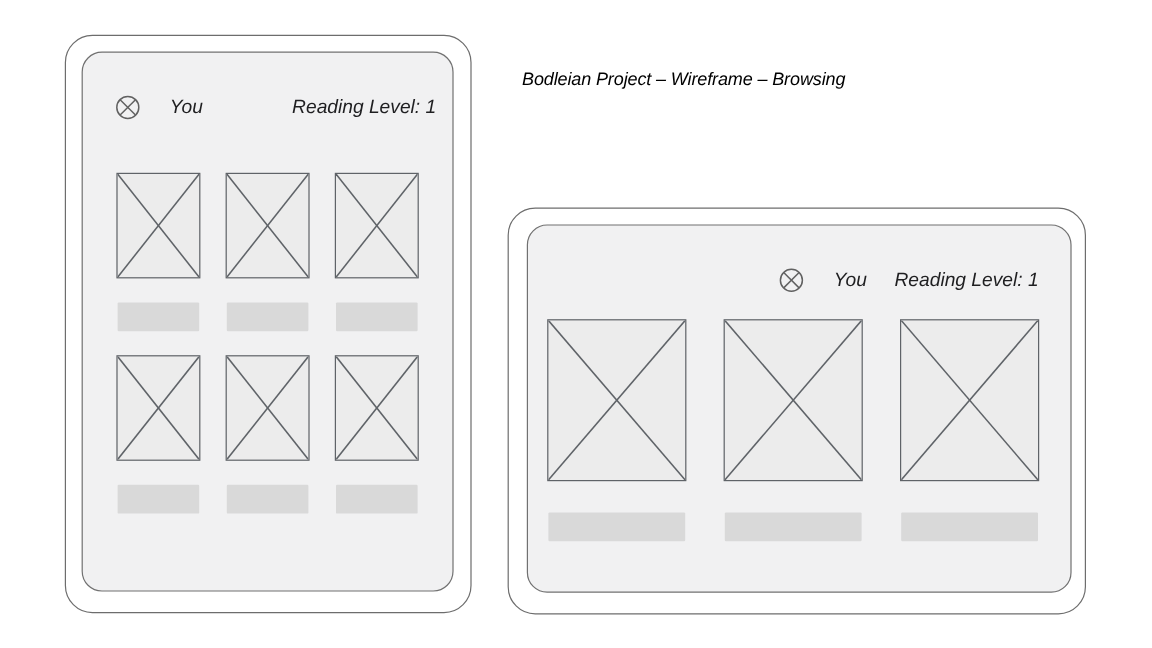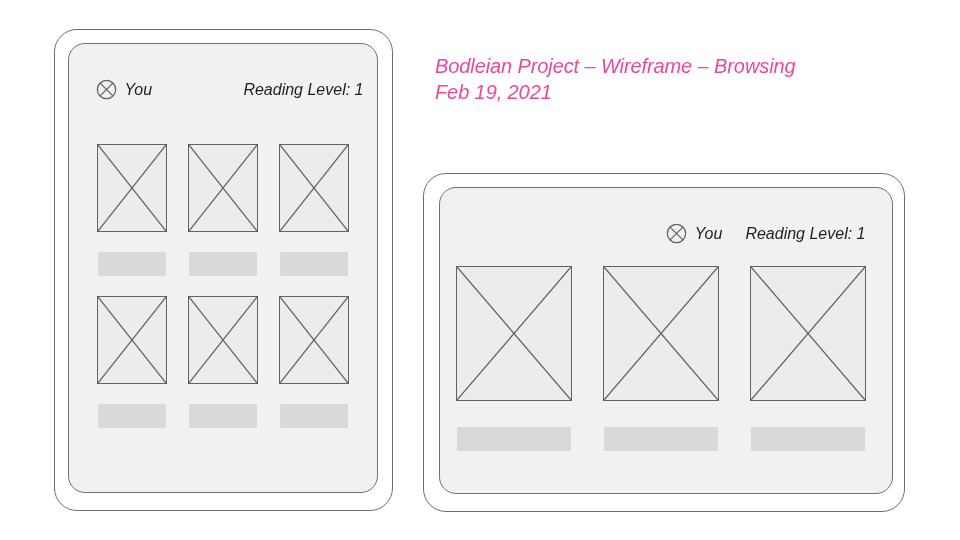--- a/index.html
+++ b/index.html
@@ -9,24 +9,24 @@
     font-family: "Liberation Sans", sans-serif;
     font-style: italic;
     color: #1d1d1f;
   }
 
   
   .annotation {
     position: absolute;
     left: 435px;
     top: 54px;
-    font-size: 20px;
+    font-size: 15px;
     line-height: 25.5px;
     letter-spacing: -0.1px;
-    color: #ec4899;
+    color: #000000;
   }
 
   
   .device {
     position: absolute;
     background: #ffffff;
     border: 1.5px solid #6d6d6d;
     border-radius: 23px;
   }
   .device.portrait  { left: 54px;  top: 29px;  width: 339px; height: 482px; }
@@ -48,21 +48,21 @@
     display: flex;
     align-items: center;
     height: 22px;
   }
   .portrait  .screen-header { left: 27px; right: 13px; justify-content: space-between; }
   .landscape .screen-header { right: 26px; justify-content: flex-end; gap: 23px; }
 
   .user-control {
     display: flex;
     align-items: center;
-    gap: 8px;
+    gap: 25px;
     cursor: pointer;
   }
   .user-control svg { display: block; }
   .hdr-label { font-size: 16px; color: #1f1f21; white-space: nowrap; }
 
   
   .content-grid { position: absolute; display: grid; }
   .portrait .content-grid {
     left: 28px; top: 100px;
     grid-template-columns: repeat(3, 70px);
@@ -99,21 +99,20 @@
     fill: none;
     stroke: #616161;
     stroke-width: 1.3;
   }
 </style>
 </head>
 <body>
 
 <div class="annotation">
   <div>Bodleian Project – Wireframe – Browsing</div>
-  <div>Feb 19, 2021</div>
 </div>
 
 <div class="device portrait">
   <div class="screen">
 
     <div class="screen-header">
       <div class="user-control">
         <svg class="icon-circle-x" width="21" height="21" viewBox="0 0 22 22">
           <circle cx="11" cy="11" r="9.6"></circle>
           <line x1="4.3" y1="4.3" x2="17.7" y2="17.7"></line>

